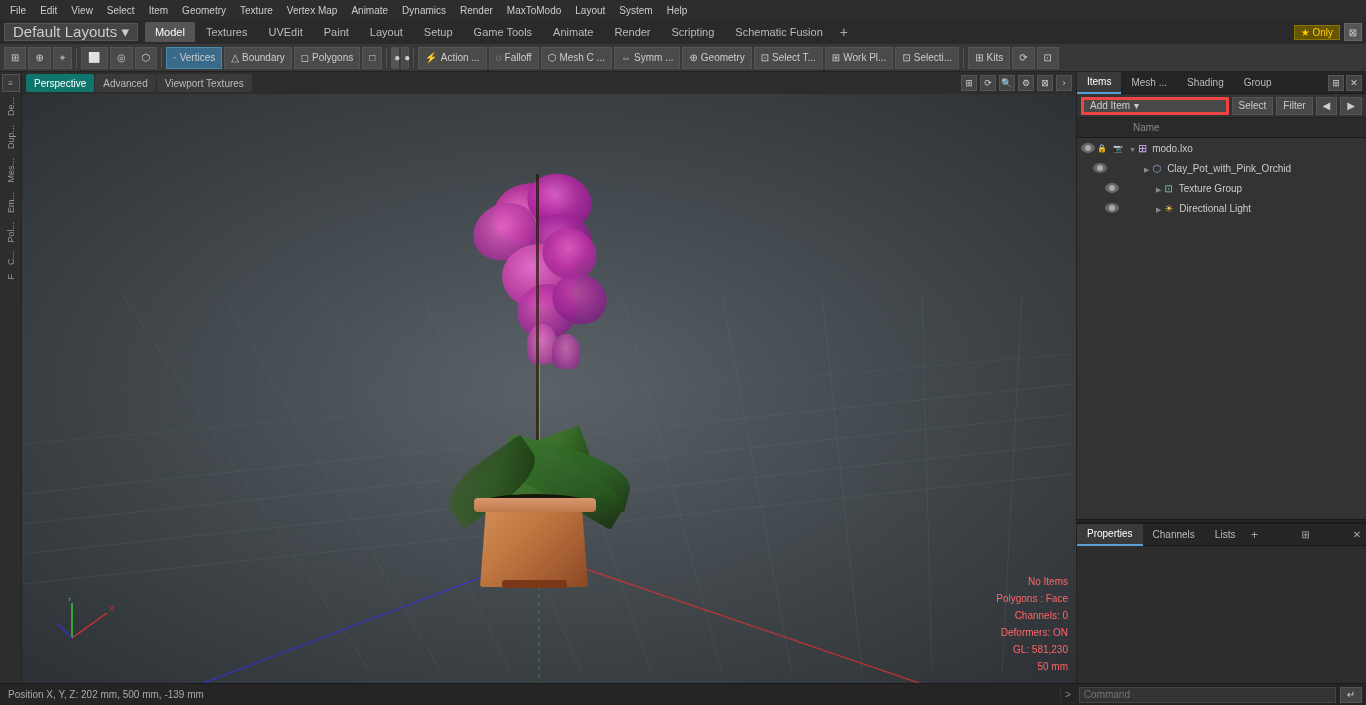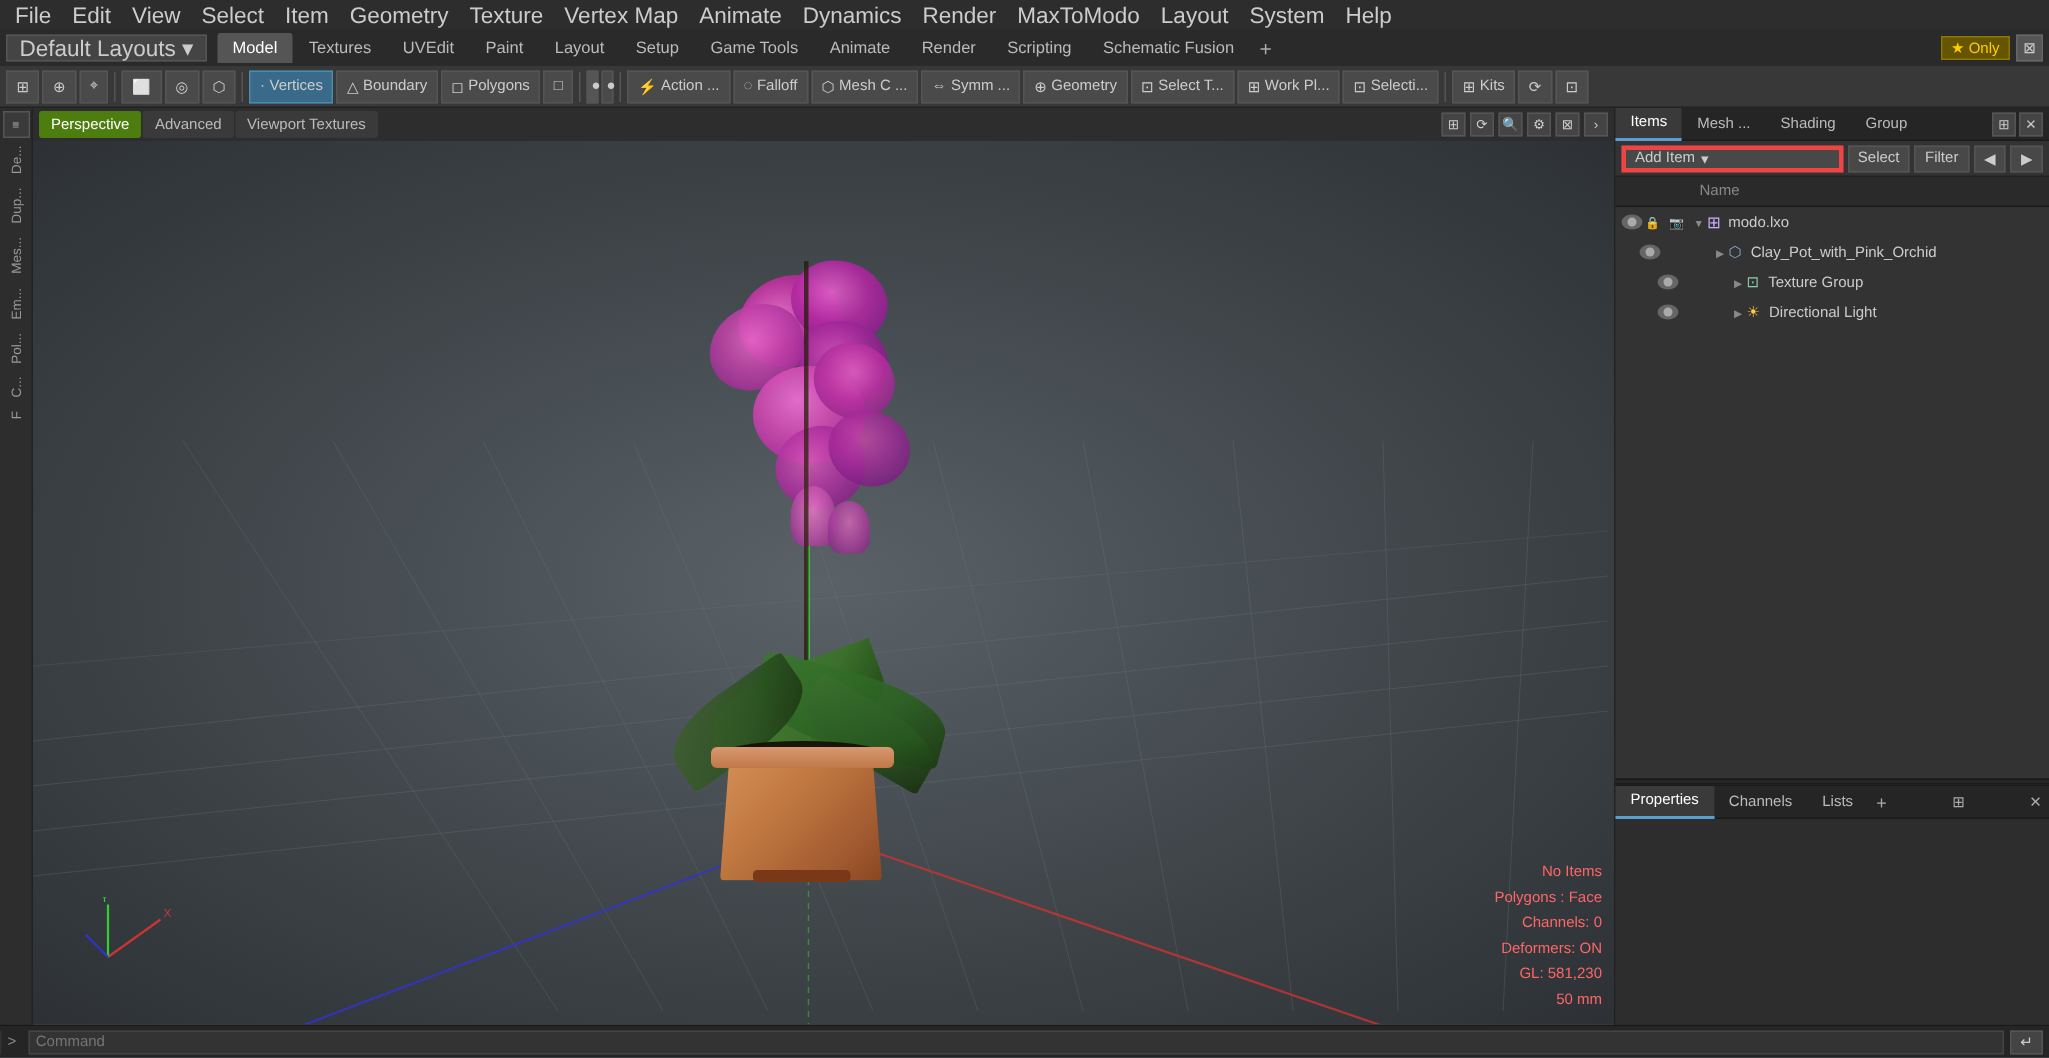--- a/index.html
+++ b/index.html
@@ -11,21 +11,21 @@
       background: #2d2d2d;
       display: flex;
       align-items: center;
       padding: 0 4px;
       gap: 2px;
     }
     .menu-item {
       padding: 2px 6px;
       color: #ccc;
       cursor: pointer;
-      font-size: 15px;
+      font-size: 10px;
     }
 
     
     #layout-bar {
       height: 24px;
       background: #2a2a2a;
       display: flex;
       align-items: center;
       padding: 0 4px;
       gap: 1px;
@@ -175,21 +175,21 @@
       padding: 2px 8px;
       height: 18px;
       display: flex;
       align-items: center;
       color: #bbb;
       cursor: pointer;
       font-size: 10px;
       background: #3a3a3a;
       border-radius: 2px;
     }
-    .viewport-tab.active { background: #4d7c0f; color: #fff; }
+    .viewport-tab.active { background: #0f766e; color: #fff; }
     .viewport-tab-controls {
       margin-left: auto;
       display: flex;
       align-items: center;
       gap: 3px;
     }
     .vp-ctrl-btn {
       width: 16px; height: 16px;
       background: #444;
       border: 1px solid #555;
@@ -718,18 +718,22 @@
         <div class="prop-expand-btn">⊞</div>
         <div class="prop-expand-btn">✕</div>
       </div>
 
       <div style="flex:1; background:#2d2d2d;"></div>
     </div>
   </div>
 </div>
 
 <div id="bottom-bar">
+  <div id="position-status">
+    <span>Position X, Y, Z:</span>
+    <span>202 mm, 500 mm, -139 mm</span>
+  </div>
   <div id="command-area">
     <span class="command-prompt">&gt;</span>
     <input type="text" class="command-input" placeholder="Command" style="">
     <div class="command-run-btn">↵</div>
   </div>
 </div>
 
 </body></html>

